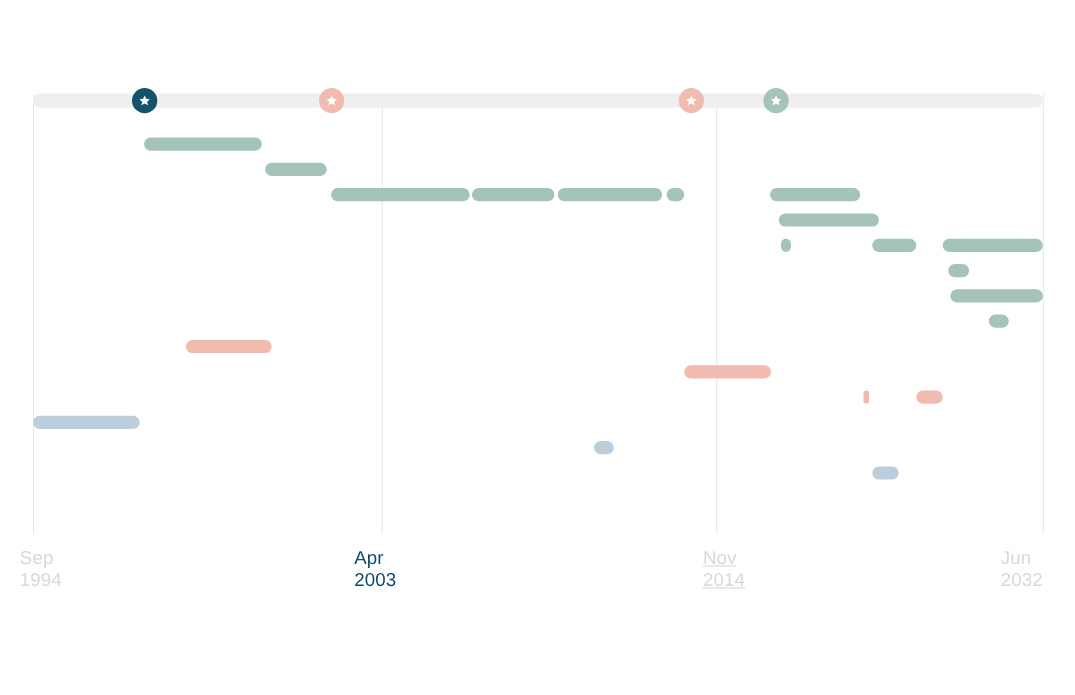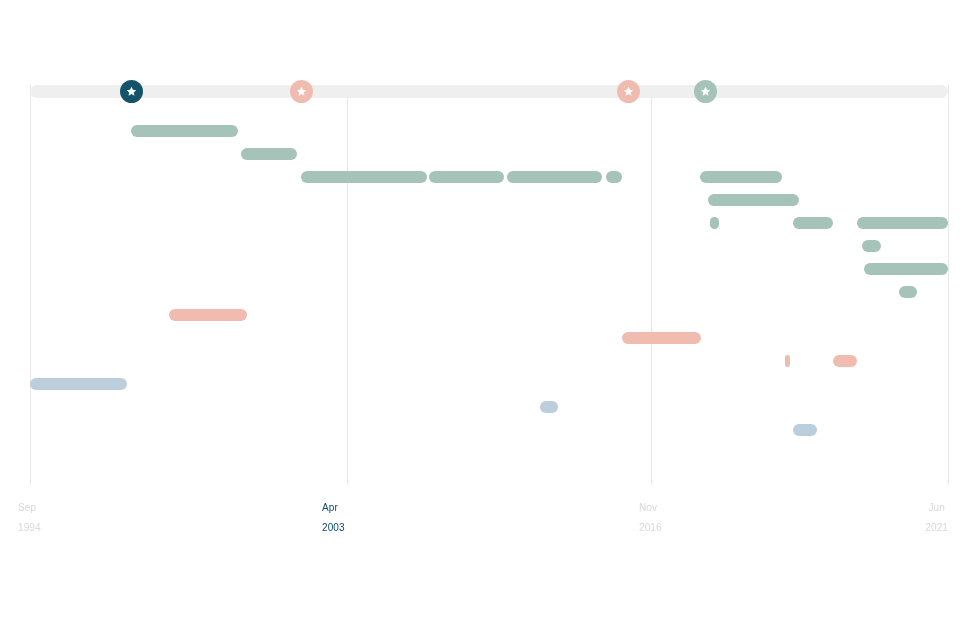--- a/index.html
+++ b/index.html
@@ -51,29 +51,29 @@
     border-radius: 50%;
     display: flex;
     align-items: center;
     justify-content: center;
   }
   .milestone svg {
     display: block;
   }
   .tick-label {
     position: absolute;
-    font-size: 10px;
+    font-size: 17px;
     line-height: 20px;
     color: #d8d8d8;
     white-space: nowrap;
     letter-spacing: 0.1px;
   }
   .tick-label .tl-month { display: block; }
   .tick-label .tl-year  { display: block; }
-  .tick-label.right-aligned { text-align: center; }
+  .tick-label.right-aligned { text-align: left; }
 </style>
 </head>
 <body>
 
 <div id="stage">
   <div id="plot">
     <div id="gridlines-layer">
         <div class="gridline" style="left: 30px; background: rgb(232, 232, 232);"></div>
         <div class="gridline" style="left: 347px; background: rgb(232, 232, 232);"></div>
         <div class="gridline" style="left: 651px; background: rgb(232, 232, 232);"></div>
@@ -129,23 +129,23 @@
       </div>
     <div id="ticks-layer">
         <div class="tick-label" style="left: 18px; top: 498px; color: rgb(216, 216, 216);">
           <span class="tl-month">Sep</span>
           <span class="tl-year">1994</span>
         </div>
         <div class="tick-label" style="left: 322px; top: 498px; color: #0c4a6e;">
           <span class="tl-month">Apr</span>
           <span class="tl-year">2003</span>
         </div>
-        <div class="tick-label" style="left: 639px; top: 498px; color: rgb(216, 216, 216);">
+        <div class="tick-label" style="left: 639px; top: 498px; color: rgb(216, 216, 216); text-decoration: underline;">
           <span class="tl-month">Nov</span>
-          <span class="tl-year">2016</span>
+          <span class="tl-year">2014</span>
         </div>
         <div class="tick-label right-aligned" style="right: 29px; top: 498px; color: rgb(216, 216, 216);">
           <span class="tl-month">Jun</span>
-          <span class="tl-year">2021</span>
+          <span class="tl-year">2032</span>
         </div>
       </div>
   </div>
 </div>
 
 </body></html>

